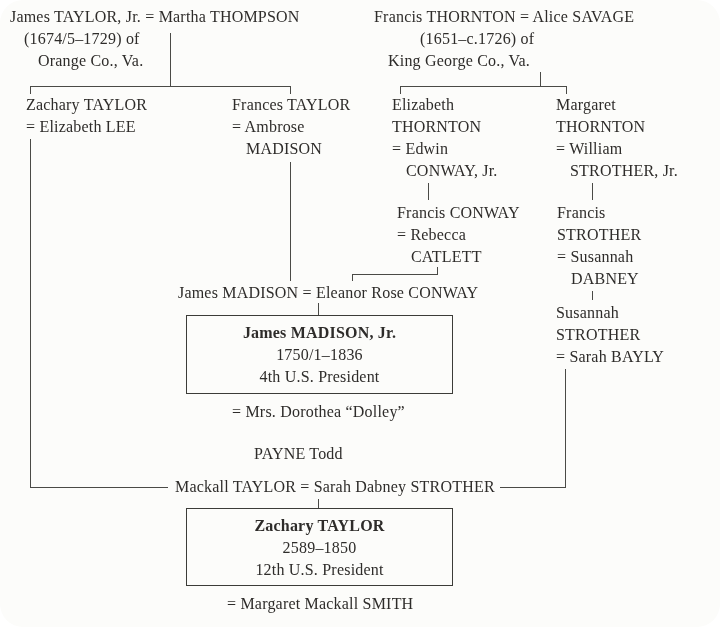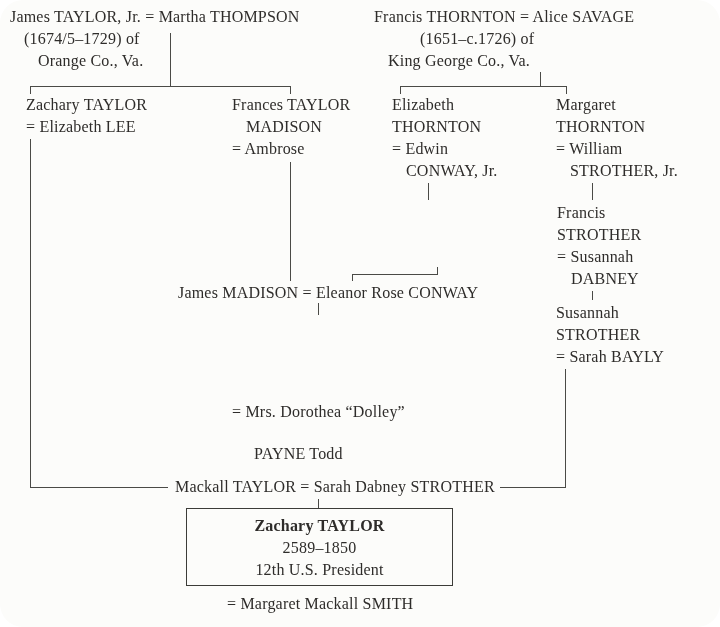--- a/index.html
+++ b/index.html
@@ -79,56 +79,66 @@
     <span class="ln ind-sm">King George Co., Va.</span>
   </div>
 
   <div class="node" style="left:26px; top:94px">
     <span class="ln">Zachary TAYLOR</span>
     <span class="ln">= Elizabeth LEE</span>
   </div>
 
   <div class="node" style="left:232px; top:94px">
     <span class="ln">Frances TAYLOR</span>
+    <span class="ln">= Ambrose</span>
     <span class="ln ind-sm">MADISON</span>
-    <span class="ln">= Ambrose</span>
   </div>
 
   <div class="node" style="left:392px; top:94px">
     <span class="ln">Elizabeth</span>
     <span class="ln">THORNTON</span>
     <span class="ln">= Edwin</span>
     <span class="ln ind-sm">CONWAY, Jr.</span>
   </div>
 
   <div class="node" style="left:556px; top:94px">
     <span class="ln">Margaret</span>
     <span class="ln">THORNTON</span>
     <span class="ln">= William</span>
     <span class="ln ind-sm">STROTHER, Jr.</span>
   </div>
 
+  <div class="node" style="left:397px; top:202px">
+    <span class="ln">Francis CONWAY</span>
+    <span class="ln">= Rebecca</span>
+    <span class="ln ind-sm">CATLETT</span>
+  </div>
 
   <div class="node" style="left:557px; top:202px">
     <span class="ln">Francis</span>
     <span class="ln">STROTHER</span>
     <span class="ln">= Susannah</span>
     <span class="ln ind-sm">DABNEY</span>
   </div>
 
   <div class="node" style="left:178px; top:282px">
     <span class="ln">James MADISON = Eleanor Rose CONWAY</span>
   </div>
 
   <div class="node" style="left:556px; top:302px">
     <span class="ln">Susannah</span>
     <span class="ln">STROTHER</span>
     <span class="ln">= Sarah BAYLY</span>
   </div>
 
+  <div class="pbox" style="left:186px; top:315px; width:267px; height:79px">
+    <span class="ln bold">James MADISON, Jr.</span>
+    <span class="ln">1750/1–1836</span>
+    <span class="ln">4th U.S. President</span>
+  </div>
 
   <div class="node" style="left:232px; top:401px">
     <span class="ln">= Mrs. Dorothea “Dolley”</span>
     <span class="ln ind-22">PAYNE Todd</span>
   </div>
 
   <div class="node" style="left:175px; top:476px">
     <span class="ln">Mackall TAYLOR = Sarah Dabney STROTHER</span>
   </div>
 

